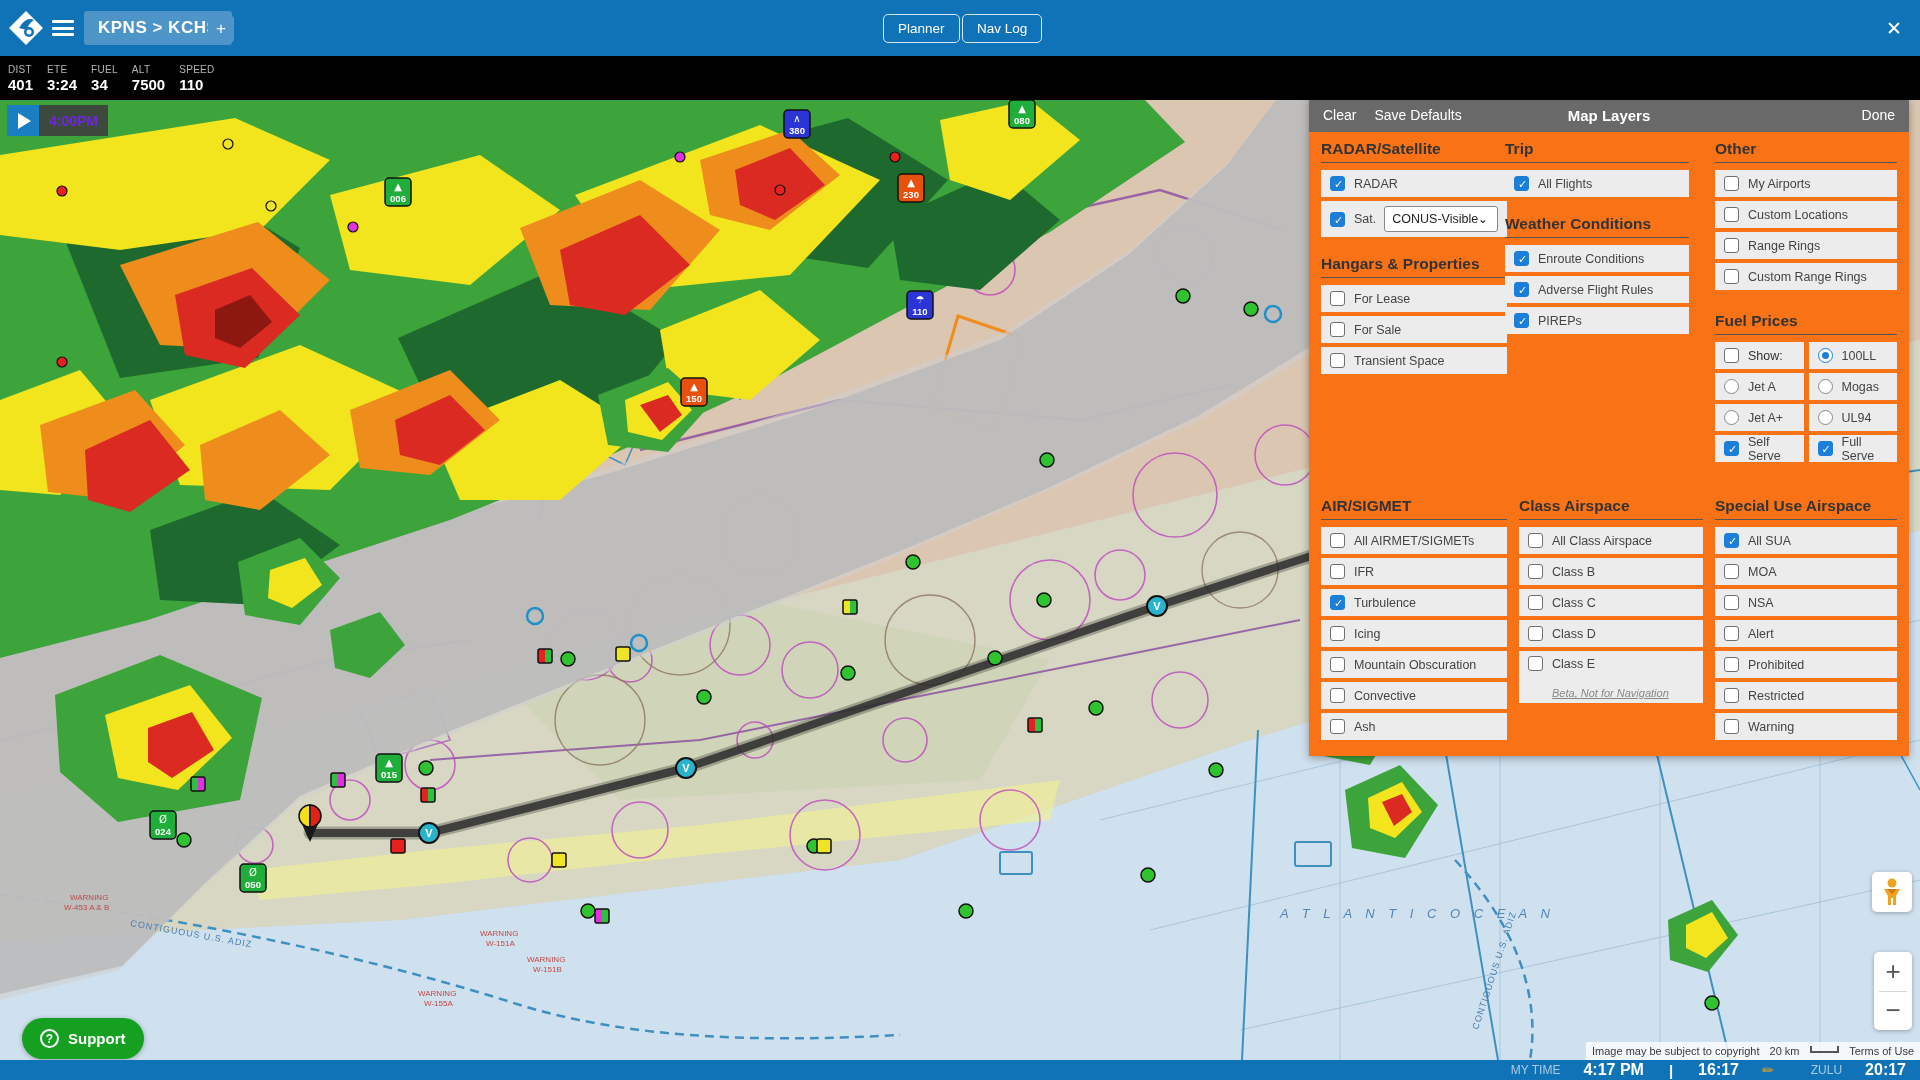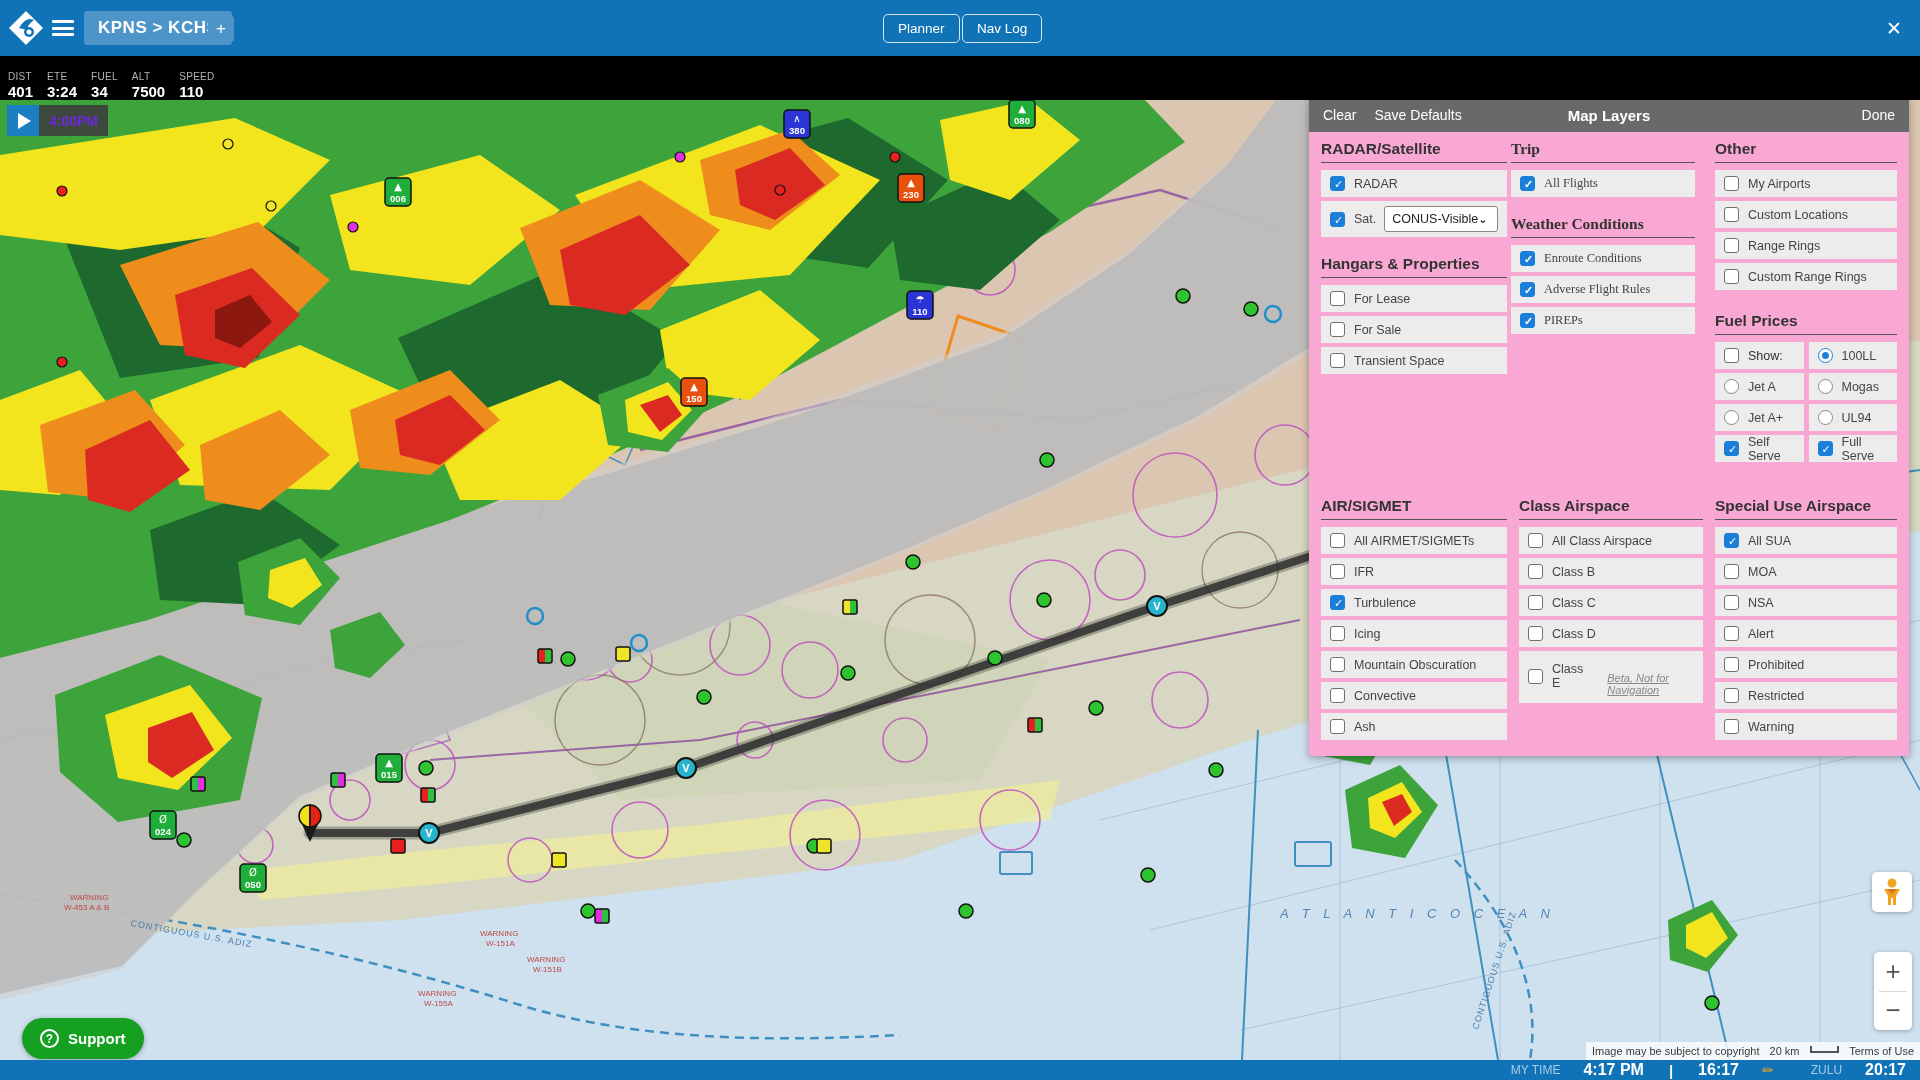--- a/index.html
+++ b/index.html
@@ -14,21 +14,21 @@
   #flight-tab { position:absolute; left:84px; top:11px; height:34px; background:#4d95c9; border-radius:3px; color:#fff; font-weight:bold; font-size:17px; display:flex; align-items:center; padding:0 14px; letter-spacing:.5px;}
   #add-tab { position:absolute; left:208px; top:16px; width:26px; height:26px; background:#4d95c9; border-radius:3px; color:#fff; font-size:17px; display:flex; align-items:center; justify-content:center;}
   .pill-btn { position:absolute; top:14px; height:29px; border:1px solid #d5e7f4; border-radius:5px; color:#fff; font-size:13.5px; display:flex; align-items:center; padding:0 14px; background:transparent;}
   #tabgroup { position:absolute; top:14px; left:1546px; height:30px; display:flex; border:1px solid #fff; border-radius:5px; overflow:hidden;}
   .tab { display:flex; align-items:center; padding:0 11px; color:#fff; font-size:13.5px; border-right:1px solid #fff; white-space:nowrap;}
   .tab:last-child { border-right:none; }
   .tab.active { background:#fff; color:#1173b7; }
   #close-x { position:absolute; top:13px; left:1882px; width:24px; height:30px; color:#fff; font-size:19px; font-weight:bold; display:flex; align-items:center; justify-content:center;}
 
   
-  #flightbar { position:absolute; left:0; top:56px; width:1920px; height:44px; background:#000; z-index:29; display:flex; align-items:flex-end;}
+  #flightbar { position:absolute; left:0; top:56px; width:1920px; height:44px; background:#000; z-index:29; display:flex; align-items:center;}
   .stat { margin-left:14px; display:flex; flex-direction:column; }
   .stat:first-child { margin-left:8px; }
   .stat .lab { color:#b5b5b5; font-size:10px; letter-spacing:.3px; }
   .stat .val { color:#fff; font-size:15px; font-weight:bold; margin-top:1px; }
   #route-icon { position:absolute; right:48px; top:63px; width:30px; height:30px; }
   #layers-btn { position:absolute; right:0; top:56px; width:42px; height:44px; background:#7c7c7c; display:flex; align-items:center; justify-content:center; }
 
   
   #map { position:absolute; left:0; top:100px; width:1920px; height:960px; z-index:1; }
   #map svg { display:block; }
@@ -38,21 +38,21 @@
   #play-btn .tri { width:0; height:0; border-left:13px solid #fff; border-top:8px solid transparent; border-bottom:8px solid transparent; margin-left:3px;}
   #time-box { position:absolute; left:39px; top:105px; width:69px; height:31px; background:rgba(60,60,60,.88); z-index:6; color:#6d28d9; font-weight:bold; font-size:14px; display:flex; align-items:center; justify-content:center;}
 
   
   #panel { position:absolute; left:1309px; top:98px; width:600px; z-index:10; box-shadow:0 2px 8px rgba(0,0,0,.35); }
   #panel-header { height:34px; background:#696969; display:flex; align-items:center; color:#fff; font-size:14px; position:relative; padding:0 14px;}
   #panel-title { position:absolute; left:0; right:0; text-align:center; font-weight:bold; font-size:15px; }
   #clear-btn { margin-right:18px; z-index:2;}
   #save-defaults-btn { z-index:2;}
   #done-btn { margin-left:auto; z-index:2;}
-  #panel-body { height:624px; background:#f9a8d4; position:relative; }
+  #panel-body { height:624px; background:#f97316; position:relative; }
   .col { position:absolute; }
   .sec-title { font-size:15.5px; font-weight:bold; color:#333; padding-bottom:4px; border-bottom:1px solid #555; margin-bottom:7px; }
   .row { background:#ececec; display:flex; align-items:center; height:27px; margin-bottom:4px; padding:0 9px; font-size:12.5px; color:#444; }
   .row.tall { height:36px; }
   .row.note-row { height:52px; align-items:flex-start; padding-top:5px; }
   .cb { flex:0 0 15px; width:15px; height:15px; border:1.5px solid #707070; border-radius:3px; background:#fff; margin-right:9px; position:relative; }
   .cb.checked { background:#1b7fd9; border-color:#1b7fd9; }
   .cb.checked::after { content:"✓"; position:absolute; left:0; top:0; width:15px; height:15px; color:#fff; font-size:11px; line-height:14px; text-align:center; font-weight:bold;}
   .radio { flex:0 0 15px; width:15px; height:15px; border:1.5px solid #888; border-radius:50%; background:#fff; margin-right:9px; position:relative; }
   .radio.sel { border-color:#1b7fd9; }
@@ -489,21 +489,21 @@
       <div class="row">
         <span class="cb"></span>
         <span>For Sale</span>
       </div>
       <div class="row">
         <span class="cb"></span>
         <span>Transient Space</span>
       </div>
     </div>
 
-    <div class="col" style="left:202px; top:8px; width:184px;font-family:Liberation Serif, serif;">
+    <div class="col" style="left:196px; top:8px; width:184px;">
       <div class="sec-title">Trip</div>
       <div class="row">
         <span class="cb checked"></span>
         <span>All Flights</span>
       </div>
       <div class="sec-gap"></div>
       <div class="sec-title">Weather Conditions</div>
       <div class="row">
         <span class="cb checked"></span>
         <span>Enroute Conditions</span>
@@ -618,21 +618,21 @@
       </div>
       <div class="row">
         <span class="cb"></span>
         <span>Class C</span>
       </div>
       <div class="row">
         <span class="cb"></span>
         <span>Class D</span>
       </div>
       <div class="row note-row">
-        <div style="display:flex; flex-direction:row;">
+        <div style="display:flex; flex-direction:column;">
           <div style="display:flex; align-items:center;">
             <span class="cb"></span>
             <span>Class E</span>
           </div>
           <span class="note">Beta, Not for Navigation</span>
         </div>
       </div>
     </div>
 
     <div class="col" style="left:406px; top:365px; width:182px;">

